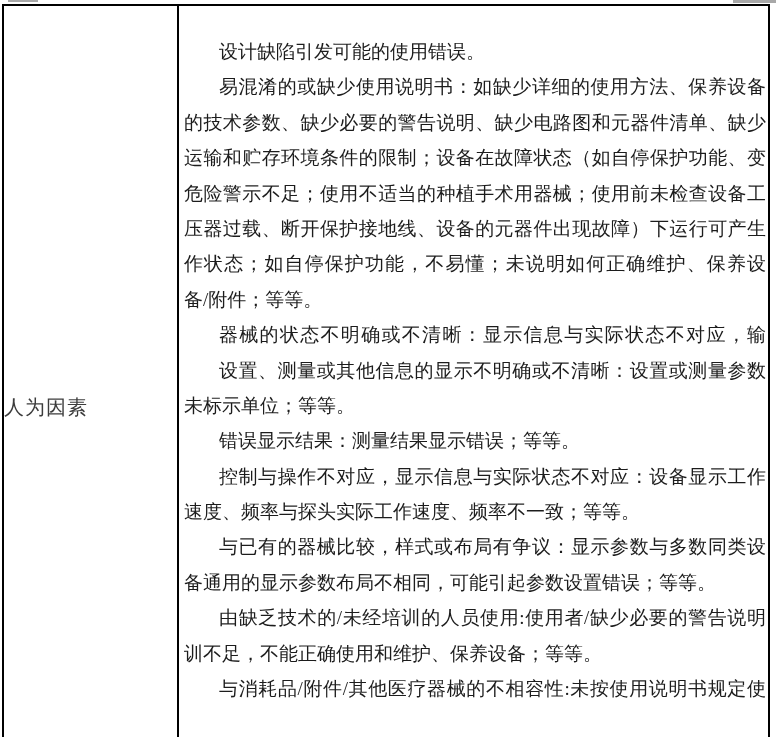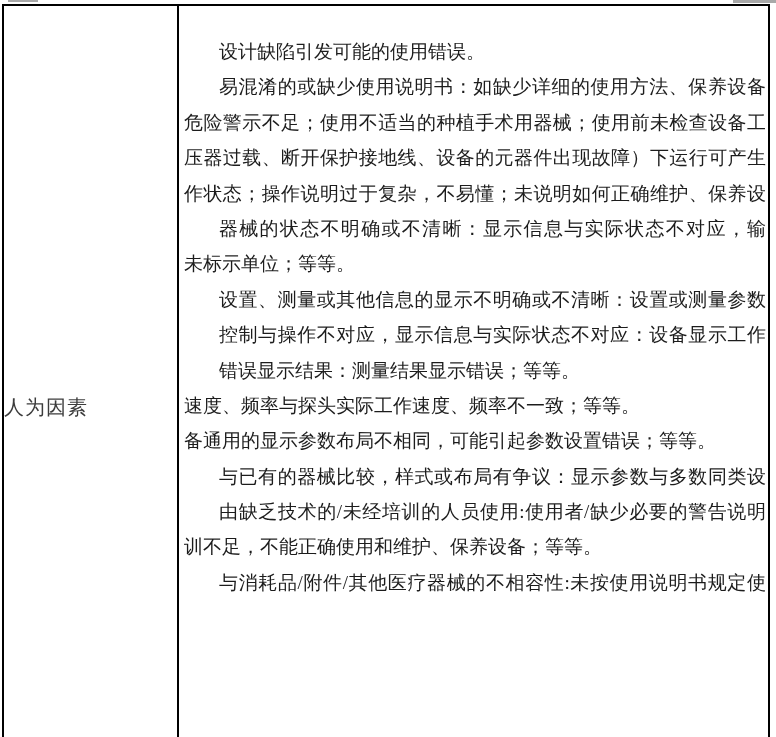--- a/index.html
+++ b/index.html
@@ -73,30 +73,33 @@
 
   <div class="risk-table">
 
     <div class="cell-header">
       <div class="row-header-label">人为因素</div>
     </div>
 
     <div class="cell-content">
       <div class="line indent end">设计缺陷引发可能的使用错误。</div>
       <div class="line indent">易混淆的或缺少使用说明书：如缺少详细的使用方法、保养设备</div>
+      <div class="line">的技术参数、缺少必要的警告说明、缺少电路图和元器件清单、缺少</div>
+      <div class="line">运输和贮存环境条件的限制；设备在故障状态（如自停保护功能、变</div>
       <div class="line">危险警示不足；使用不适当的种植手术用器械；使用前未检查设备工</div>
       <div class="line">压器过载、断开保护接地线、设备的元器件出现故障）下运行可产生</div>
-      <div class="line">作状态；操作说明过于复杂，不易懂；未说明如何正确维护、保养设</div>
+      <div class="line">作状态；如自停保护功能，不易懂；未说明如何正确维护、保养设</div>
+      <div class="line end">备/附件；等等。</div>
       <div class="line indent">器械的状态不明确或不清晰：显示信息与实际状态不对应，输</div>
+      <div class="line indent">设置、测量或其他信息的显示不明确或不清晰：设置或测量参数</div>
       <div class="line end">未标示单位；等等。</div>
-      <div class="line indent">设置、测量或其他信息的显示不明确或不清晰：设置或测量参数</div>
+      <div class="line indent end">错误显示结果：测量结果显示错误；等等。</div>
       <div class="line indent">控制与操作不对应，显示信息与实际状态不对应：设备显示工作</div>
-      <div class="line indent end">错误显示结果：测量结果显示错误；等等。</div>
       <div class="line end">速度、频率与探头实际工作速度、频率不一致；等等。</div>
+      <div class="line indent">与已有的器械比较，样式或布局有争议：显示参数与多数同类设</div>
       <div class="line end">备通用的显示参数布局不相同，可能引起参数设置错误；等等。</div>
-      <div class="line indent">与已有的器械比较，样式或布局有争议：显示参数与多数同类设</div>
       <div class="line indent">由缺乏技术的/未经培训的人员使用:使用者/缺少必要的警告说明</div>
       <div class="line end">训不足，不能正确使用和维护、保养设备；等等。</div>
       <div class="line indent">与消耗品/附件/其他医疗器械的不相容性:未按使用说明书规定使</div>
     </div>
 
   </div>
 </div>
 
 </body></html>

